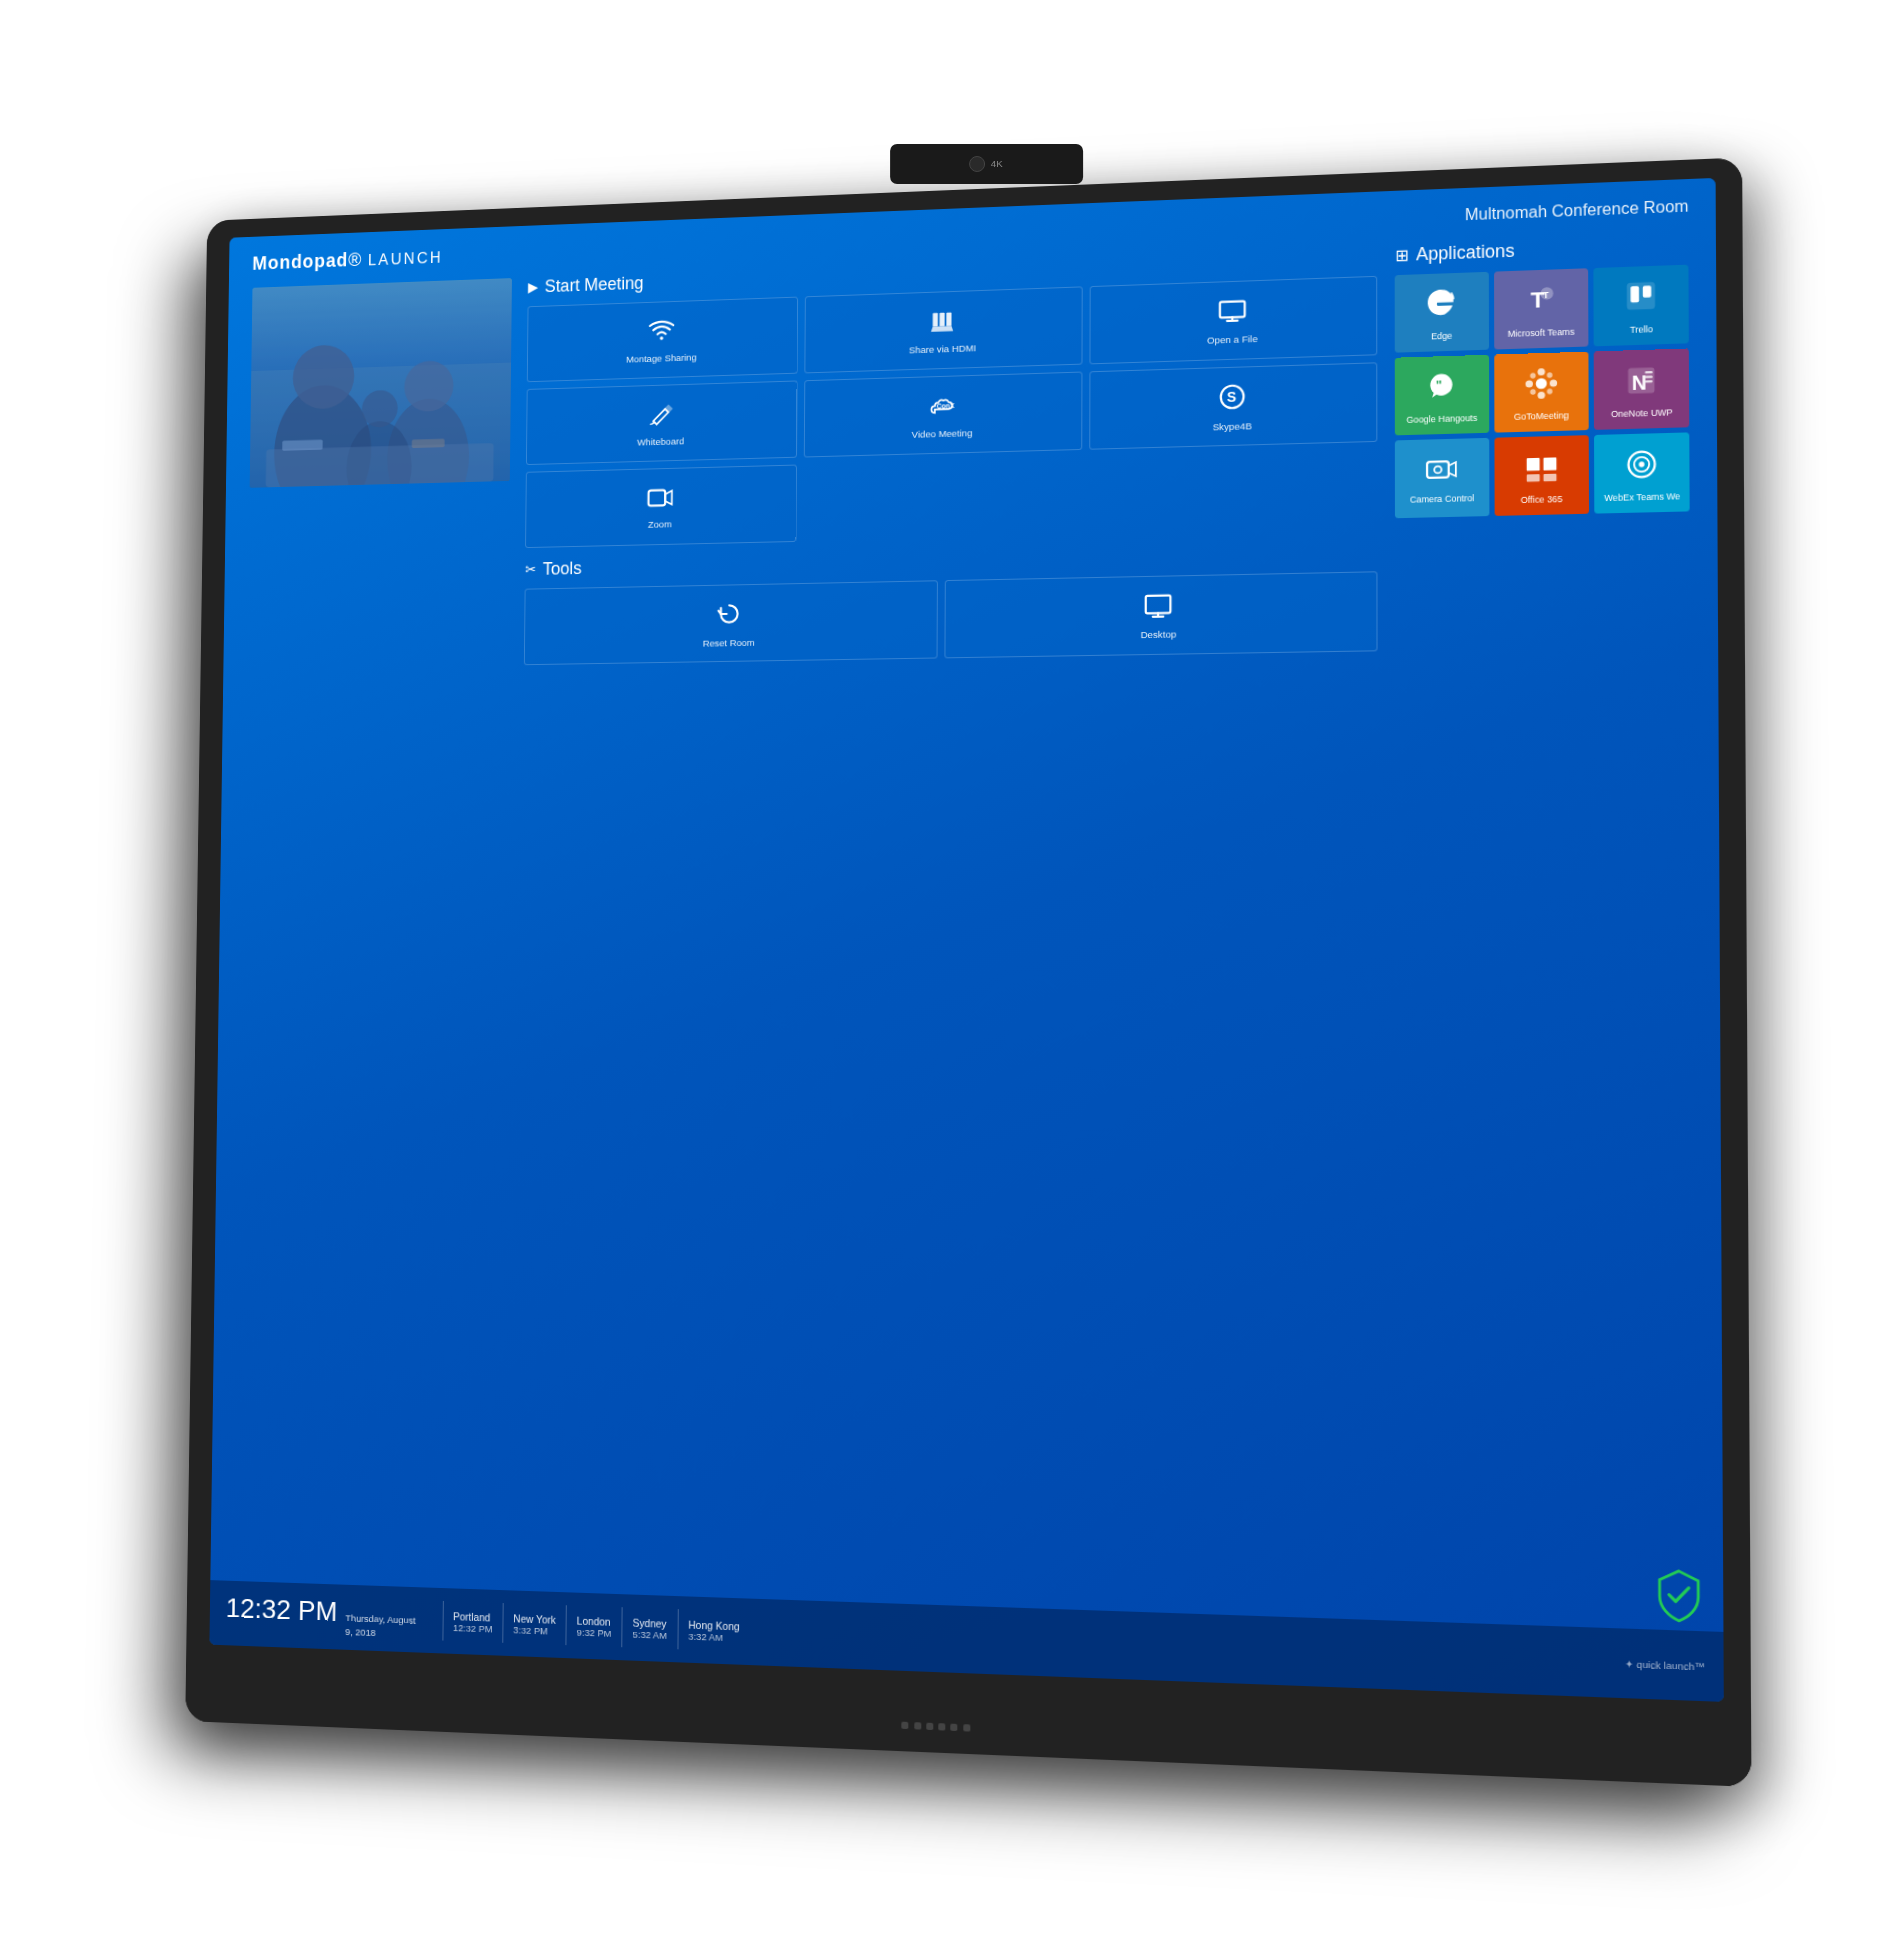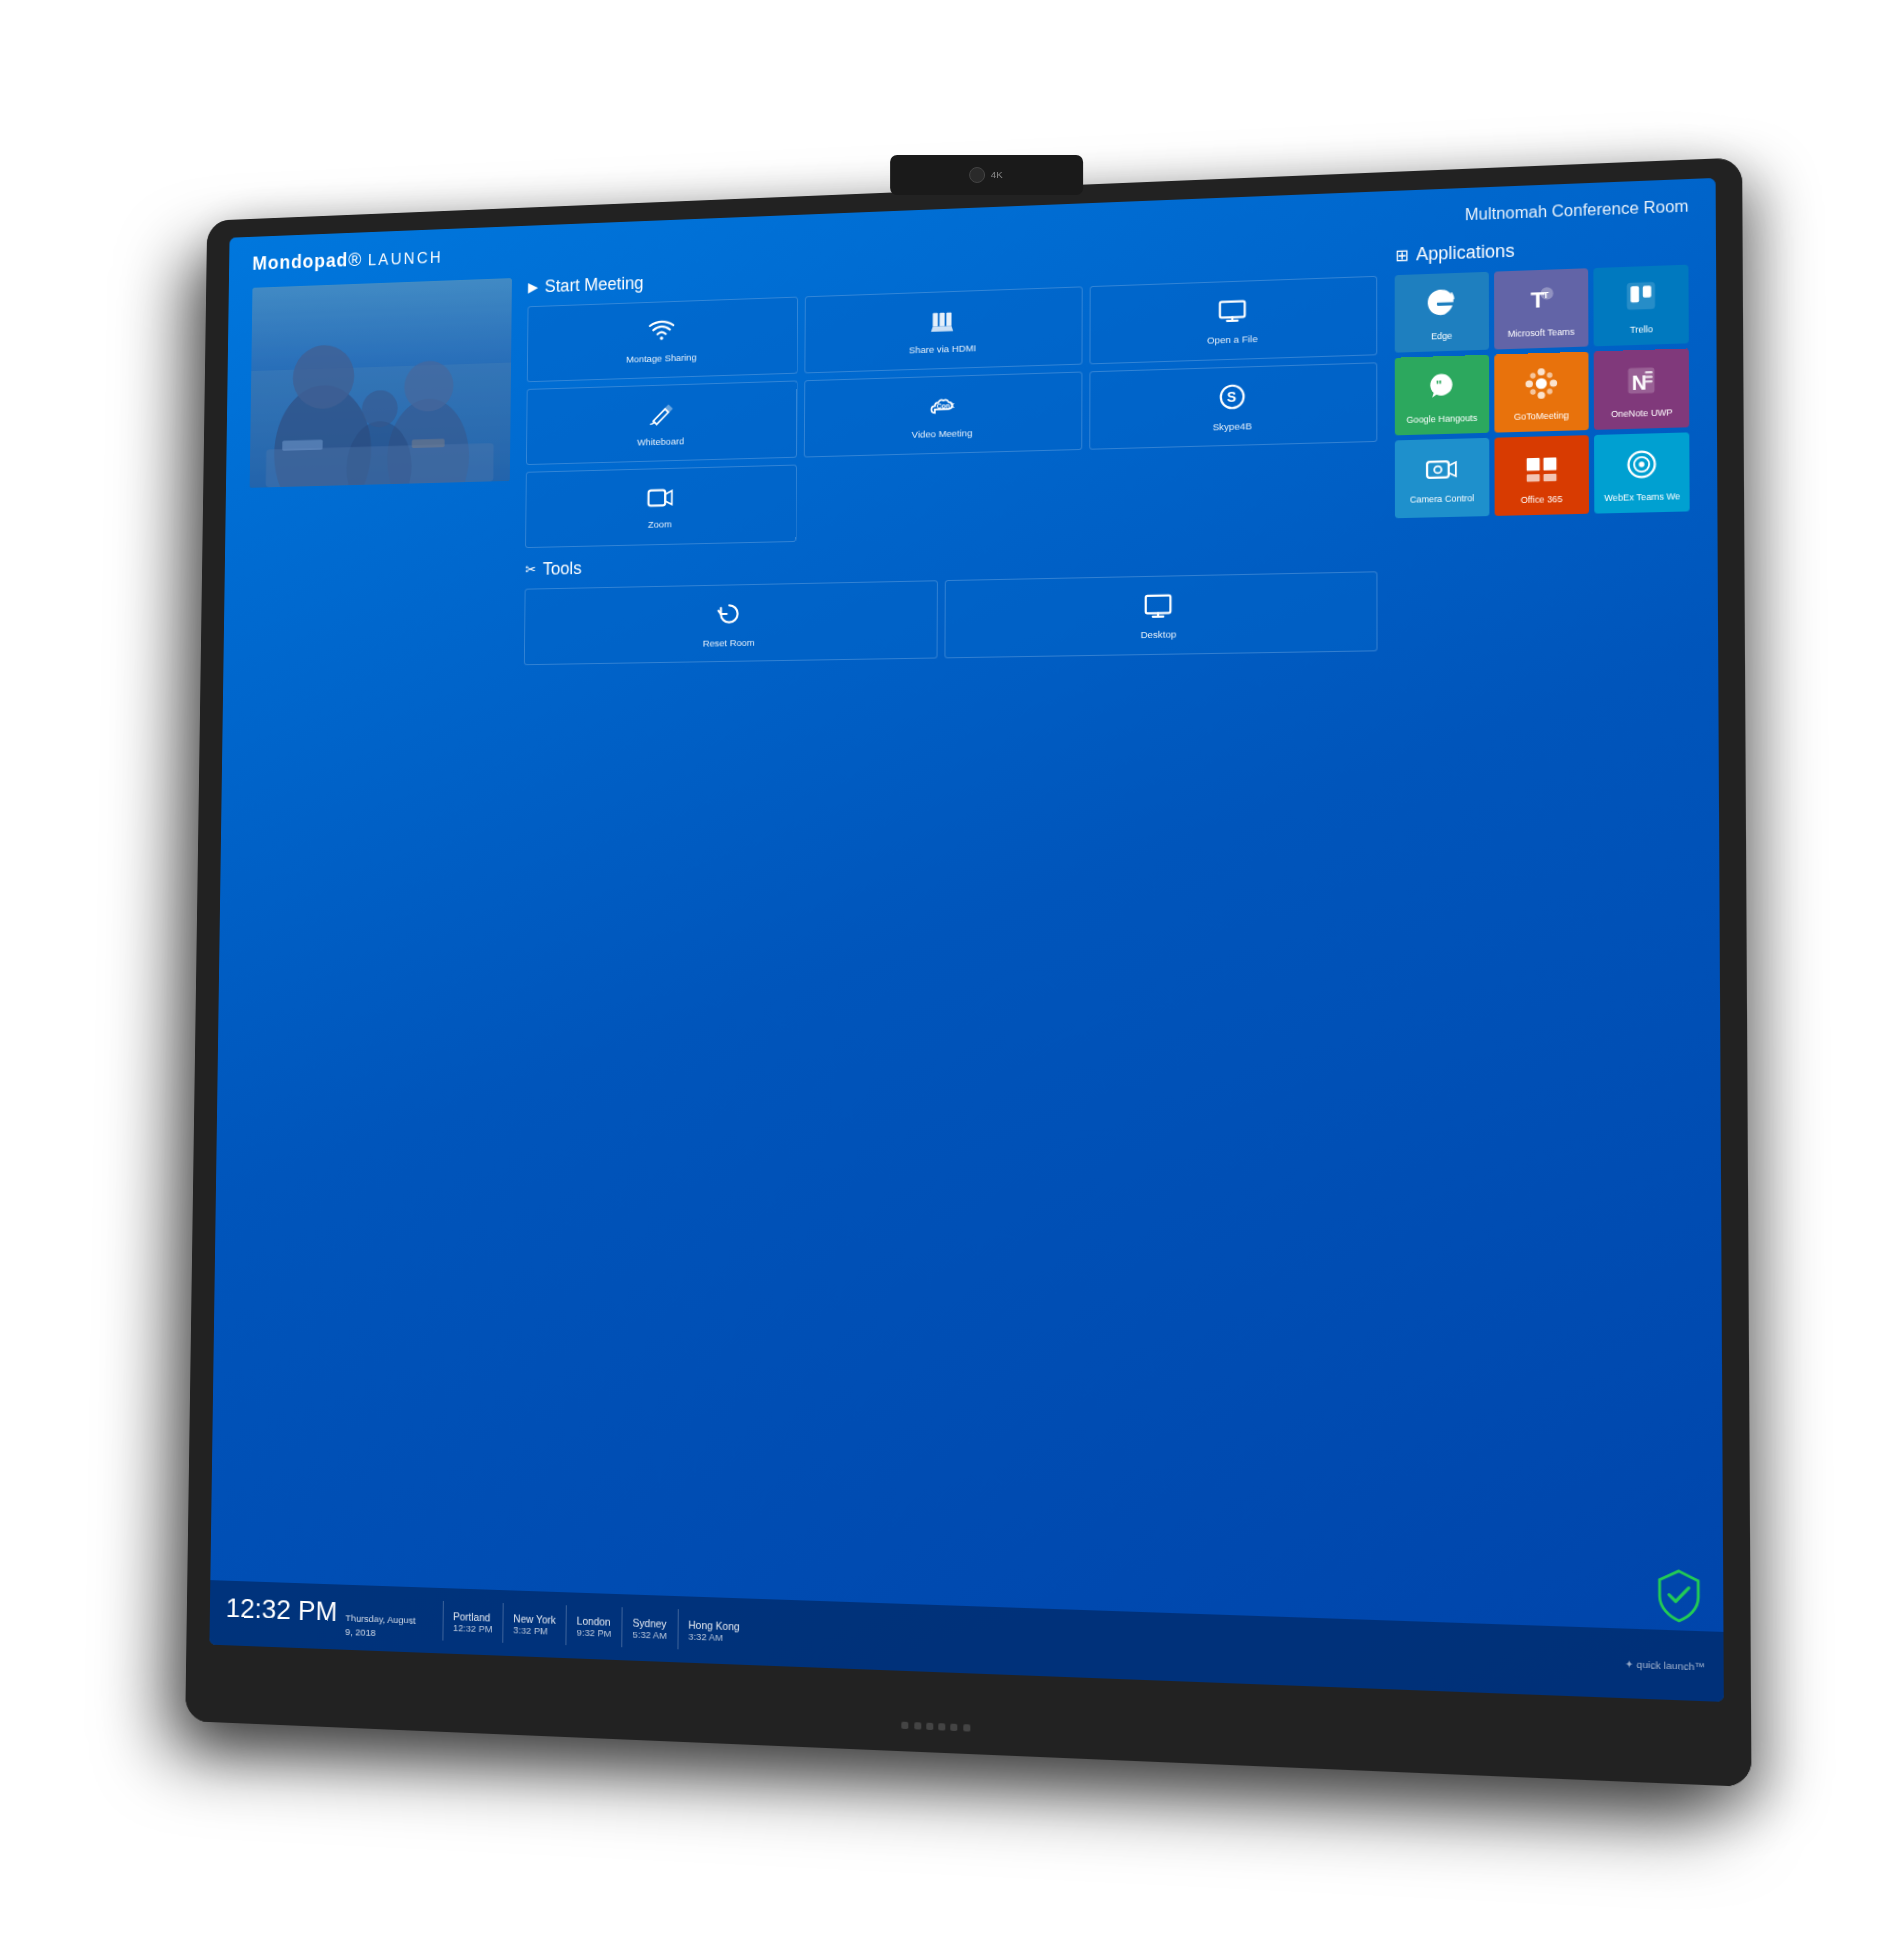--- a/index.html
+++ b/index.html
@@ -18,21 +18,21 @@
       width: 1668px;
       height: 1756px;
       display: flex;
       align-items: center;
       justify-content: center;
     }
 
     
     .camera-bar {
       position: absolute;
-      top: 61px;
+      top: 50px;
       left: 50%;
       transform: translateX(-30%);
       width: 193px;
       height: 40px;
       background: #1a1a1a;
       border-radius: 7px;
       z-index: 10;
       display: flex;
       align-items: center;
       justify-content: center;

